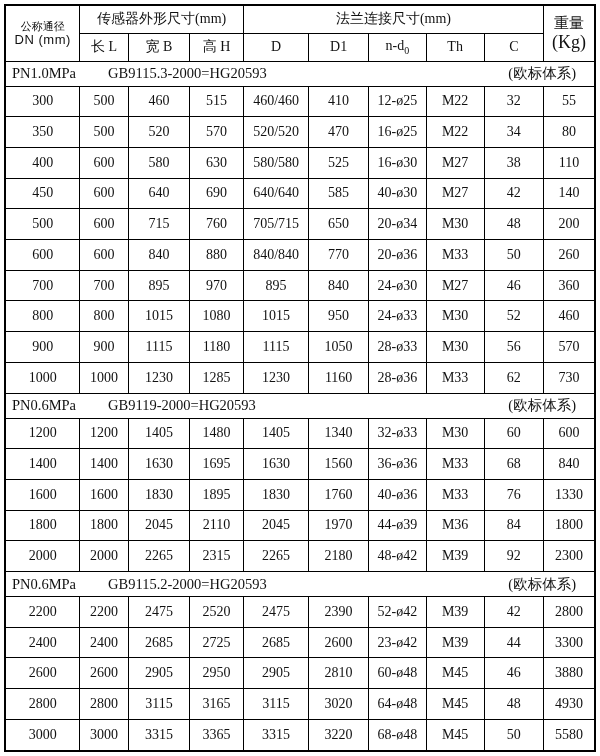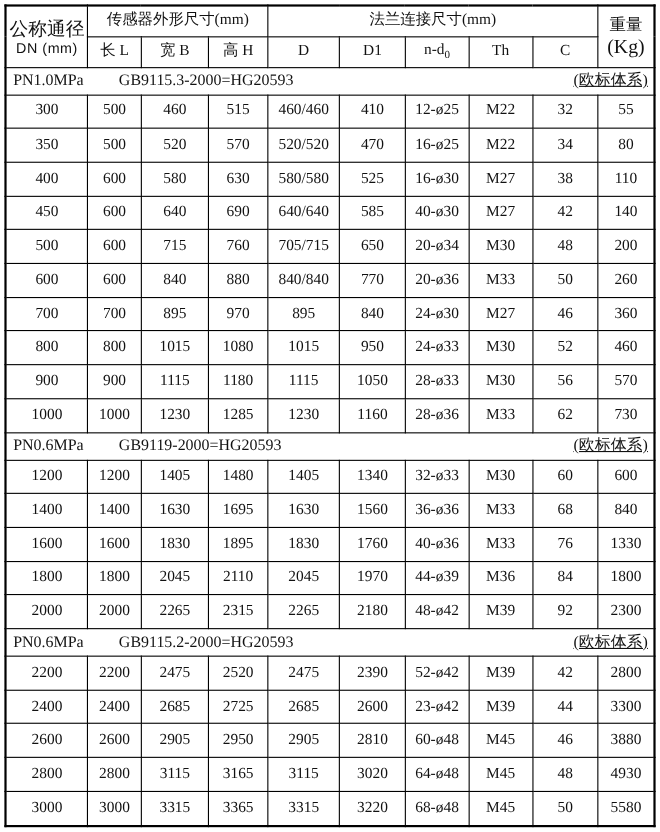--- a/index.html
+++ b/index.html
@@ -39,37 +39,37 @@
     padding: 0;
     font-size: 14px;
     line-height: 1.15;
     overflow: hidden;
     white-space: nowrap;
   }
   tr.hdr1 { height: 28px; }
   tr.hdr2 { height: 28px; }
   tr.section-row { height: 25px; }
   td.group-hd { font-size: 15px; }
-  td.dn-hd .l1 { display: block; font-size: 17px; padding-top: 2px; }
+  td.dn-hd .l1 { display: block; font-size: 11px; padding-top: 2px; }
   td.dn-hd .l2 { display: block; font-size: 13px; font-family: "Liberation Sans", "DejaVu Sans", sans-serif; letter-spacing: 0.5px; }
   td.wt-hd .l1 { display: block; font-size: 15px; padding-top: 1px; }
   td.wt-hd .l2 { display: block; font-size: 18px; }
   td.sub-hd { font-size: 14.5px; font-family: Liberation Serif, serif; }
   td.sub-hd sub { font-size: 10px; }
   td.section-cell { text-align: left; }
   .sec-inner {
     display: flex;
     align-items: center;
     width: 100%;
     font-size: 14.5px;
     gap: 32px;
   }
   .sec-pressure { margin-left: 6px; }
   .sec-standard { }
-  .sec-system  { margin-left: auto; margin-right: 5px; text-decoration: underline; }
+  .sec-system  { margin-left: auto; margin-right: 18px; }
   tbody td.data-cell { font-size: 14px; }
 </style>
 </head>
 <body>
 
 <div class="page">
   <div class="table-wrap">
     <table class="spec">
       <colgroup>
         <col style="width:12.7%">

